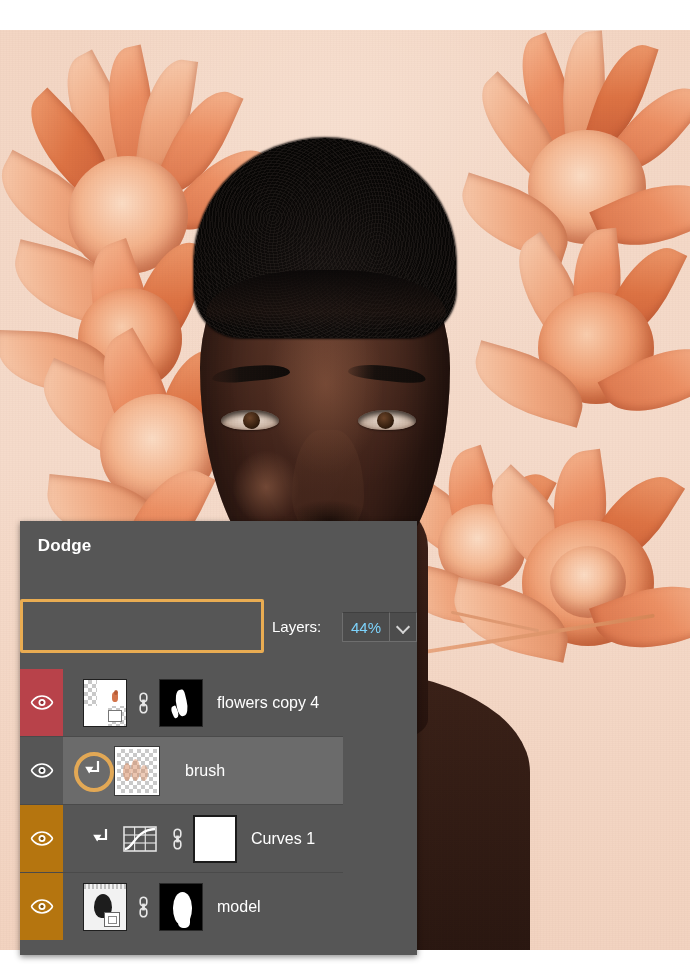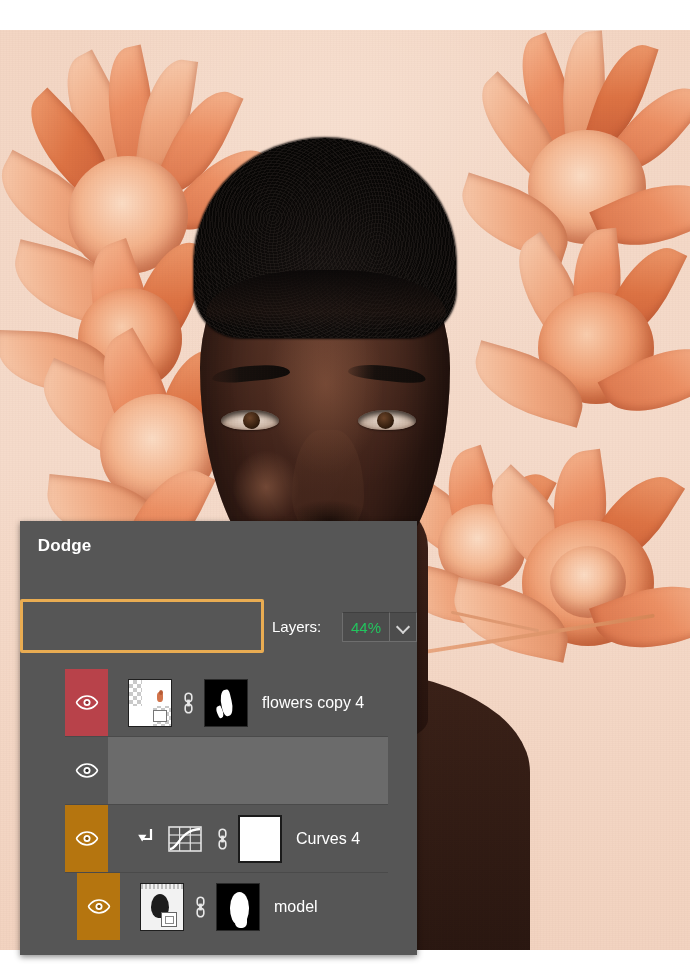--- a/index.html
+++ b/index.html
@@ -258,41 +258,40 @@
     width: 48px; height: 30px;
     background: #4c4c4c;
     border: 1px solid #6e6e6e;
     border-top-color: #3f3f3f;
     box-sizing: border-box;
     display: flex;
     align-items: center;
     justify-content: center;
     border-radius: 1px;
   }
-  #opacity-value { color: #22c55e; font-size: 15px; }
+  #opacity-value { color: #7dd3fc; font-size: 15px; }
   #opacity-stepper {
     position: absolute;
     left: 370px; top: 13px;
     width: 27px; height: 30px;
     background: #4c4c4c;
     border: 1px solid #6e6e6e;
     border-left: none;
     border-top-color: #3f3f3f;
     box-sizing: border-box;
     display: flex;
     align-items: center;
     justify-content: center;
   }
 
   
   #layer-list {
     position: absolute;
     left: 0; top: 148px;
     width: 323px;
-    margin-left: 45px;
   }
   .layer-row {
     position: relative;
     height: 67px;
     display: flex;
     align-items: center;
     border-bottom: 1px solid #4a4a4a;
     background: #565656;
   }
   .layer-row.selected { background: #6b6b6b; }
@@ -528,20 +527,36 @@
       </div>
     </div>
 
     <div class="layer-row selected">
       <div class="vis-cell" style="background:#565656;">
         <svg class="eye-ico" width="24" height="15" viewBox="0 0 24 15">
           <path d="M12 1 C5 1 1.6 7 1.6 7.5 C1.6 8 5 14 12 14 C19 14 22.4 8 22.4 7.5 C22.4 7 19 1 12 1 Z" fill="none" stroke="#ffffff" stroke-width="1.7"></path>
           <ellipse cx="12" cy="7.5" rx="3.5" ry="3.5" fill="#ffffff"></ellipse>
           <ellipse cx="12" cy="7.5" rx="1.7" ry="1.8" fill="#2a2a2a"></ellipse>
         </svg>
+      </div>
+      <div class="row-body">
+        <span class="clip-arrow" style="margin-left:14px;">
+          <span class="clip-circle"></span>
+          <svg width="20" height="24" viewBox="0 0 20 24" style="position:relative;">
+            <path d="M15 3 L15 13 L6 13" fill="none" stroke="#ffffff" stroke-width="2.2"></path>
+            <path d="M10.5 8 L5.5 16 L0.8 8 Z" fill="#ffffff" transform="translate(1.5,2) scale(.85)"></path>
+          </svg>
+        </span>
+        <div class="thumb checker outlined" style="margin-left:8px;">
+          <div class="ants"></div>
+          <div style="position:absolute; left:6px; top:14px; width:8px; height:18px; background:rgba(216,140,98,.55); border-radius:50%;"></div>
+          <div style="position:absolute; left:14px; top:10px; width:9px; height:22px; background:rgba(216,140,98,.5); border-radius:50%;"></div>
+          <div style="position:absolute; left:23px; top:16px; width:8px; height:16px; background:rgba(216,140,98,.45); border-radius:50%;"></div>
+        </div>
+        <span class="layer-name" style="margin-left:26px;">brush</span>
       </div>
     </div>
 
     <div class="layer-row">
       <div class="vis-cell" style="background:#b5750f;">
         <svg class="eye-ico" width="24" height="15" viewBox="0 0 24 15">
           <path d="M12 1 C5 1 1.6 7 1.6 7.5 C1.6 8 5 14 12 14 C19 14 22.4 8 22.4 7.5 C22.4 7 19 1 12 1 Z" fill="none" stroke="#ffffff" stroke-width="1.7"></path>
           <ellipse cx="12" cy="7.5" rx="3.5" ry="3.5" fill="#ffffff"></ellipse>
           <ellipse cx="12" cy="7.5" rx="1.7" ry="1.8" fill="#7d4f07"></ellipse>
         </svg>
@@ -564,25 +579,25 @@
           </svg>
         </span>
         <span class="link-ico">
           <svg width="15" height="24" viewBox="0 0 15 24">
             <path d="M7.5 2.2 a3.3 3.3 0 0 1 3.3 3.3 v2 a3.3 3.3 0 0 1 -6.6 0 v-2 A3.3 3.3 0 0 1 7.5 2.2 Z" fill="none" stroke="#e8e8e8" stroke-width="1.6"></path>
             <path d="M7.5 21.8 a3.3 3.3 0 0 0 3.3 -3.3 v-2 a3.3 3.3 0 0 0 -6.6 0 v2 A3.3 3.3 0 0 0 7.5 21.8 Z" fill="none" stroke="#e8e8e8" stroke-width="1.6"></path>
             <rect x="6.1" y="8.6" width="2.8" height="6.8" fill="#e8e8e8"></rect>
           </svg>
         </span>
         <div class="thumb white" style="border:2px solid #1b1b1b;"></div>
-        <span class="layer-name">Curves 4</span>
+        <span class="layer-name">Curves 1</span>
       </div>
     </div>
 
-    <div class="layer-row" style="border-bottom:none;padding-left:12px;">
+    <div class="layer-row" style="border-bottom:none;">
       <div class="vis-cell" style="background:#b5750f;">
         <svg class="eye-ico" width="24" height="15" viewBox="0 0 24 15">
           <path d="M12 1 C5 1 1.6 7 1.6 7.5 C1.6 8 5 14 12 14 C19 14 22.4 8 22.4 7.5 C22.4 7 19 1 12 1 Z" fill="none" stroke="#ffffff" stroke-width="1.7"></path>
           <ellipse cx="12" cy="7.5" rx="3.5" ry="3.5" fill="#ffffff"></ellipse>
           <ellipse cx="12" cy="7.5" rx="1.7" ry="1.8" fill="#7d4f07"></ellipse>
         </svg>
       </div>
       <div class="row-body">
         <div class="thumb checker" style="margin-left:14px;">
           <div style="position:absolute; inset:0; background:#f2f2f2;"></div>

